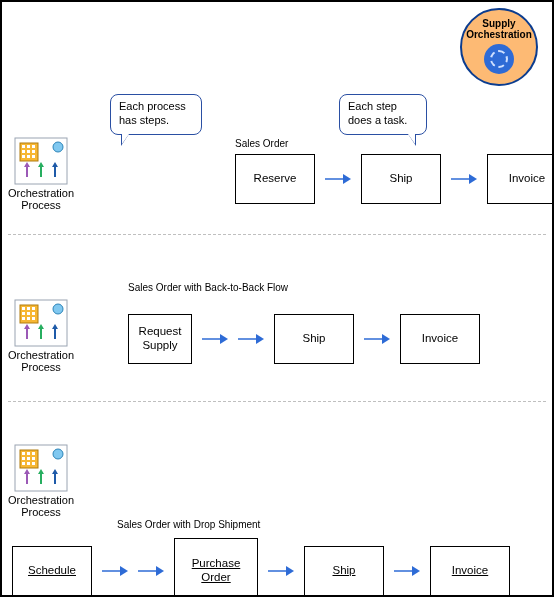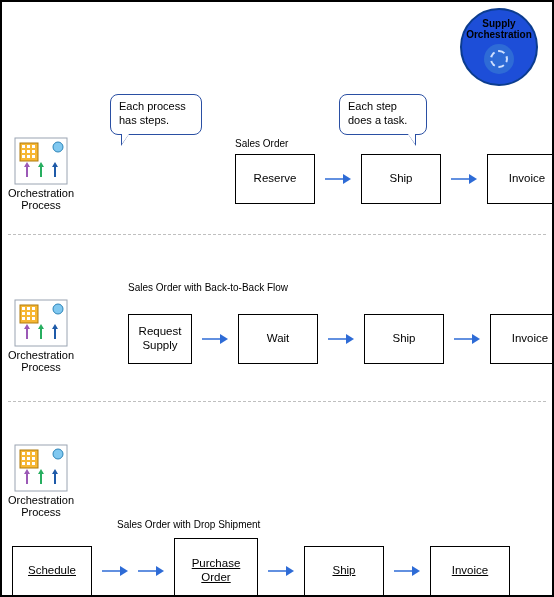--- a/index.html
+++ b/index.html
@@ -26,21 +26,21 @@
     width: 78px;
     height: 78px;
     border: 2px solid #0b3c8f;
     border-radius: 50%;
     box-sizing: border-box;
     display: flex;
     flex-direction: column;
     align-items: center;
     justify-content: flex-start;
     padding-top: 8px;
-    background: #1d4ed8;
+    background: #fdba74;
   }
   .so-badge .so-label {
     font-size: 10px;
     font-weight: bold;
     text-align: center;
     line-height: 1.1;
     color: #000;
   }
   .so-badge .so-inner {
     margin-top: 4px;
@@ -269,21 +269,20 @@
   <div class="section-title" style="left:126px; top:280px;">Sales Order with Back-to-Back Flow</div>
 
   <div class="flow" style="left:126px; top:312px;">
     <div class="stepbox" style="width:64px;height:50px;">Request Supply</div>
     <span class="arrow">
       <svg width="26" height="12">
           <line x1="0" y1="6" x2="18" y2="6"></line>
           <polygon points="18,1 26,6 18,11"></polygon>
         </svg>
     </span>
-    <div class="stepbox" style="width:80px;height:50px;">Wait</div>
     <span class="arrow">
       <svg width="26" height="12">
           <line x1="0" y1="6" x2="18" y2="6"></line>
           <polygon points="18,1 26,6 18,11"></polygon>
         </svg>
     </span>
     <div class="stepbox" style="width:80px;height:50px;">Ship</div>
     <span class="arrow">
       <svg width="26" height="12">
           <line x1="0" y1="6" x2="18" y2="6"></line>

